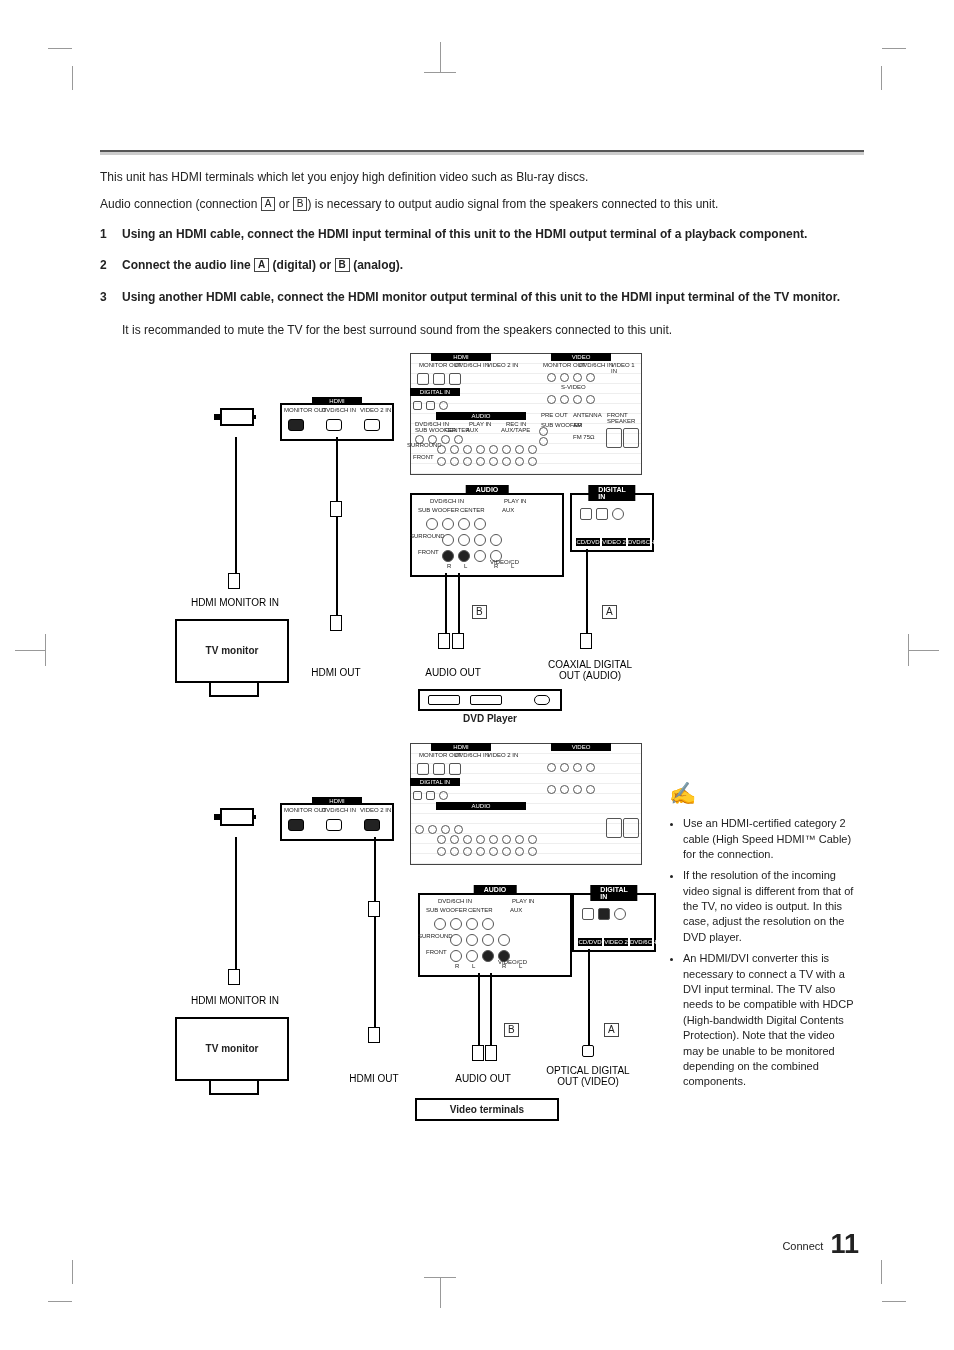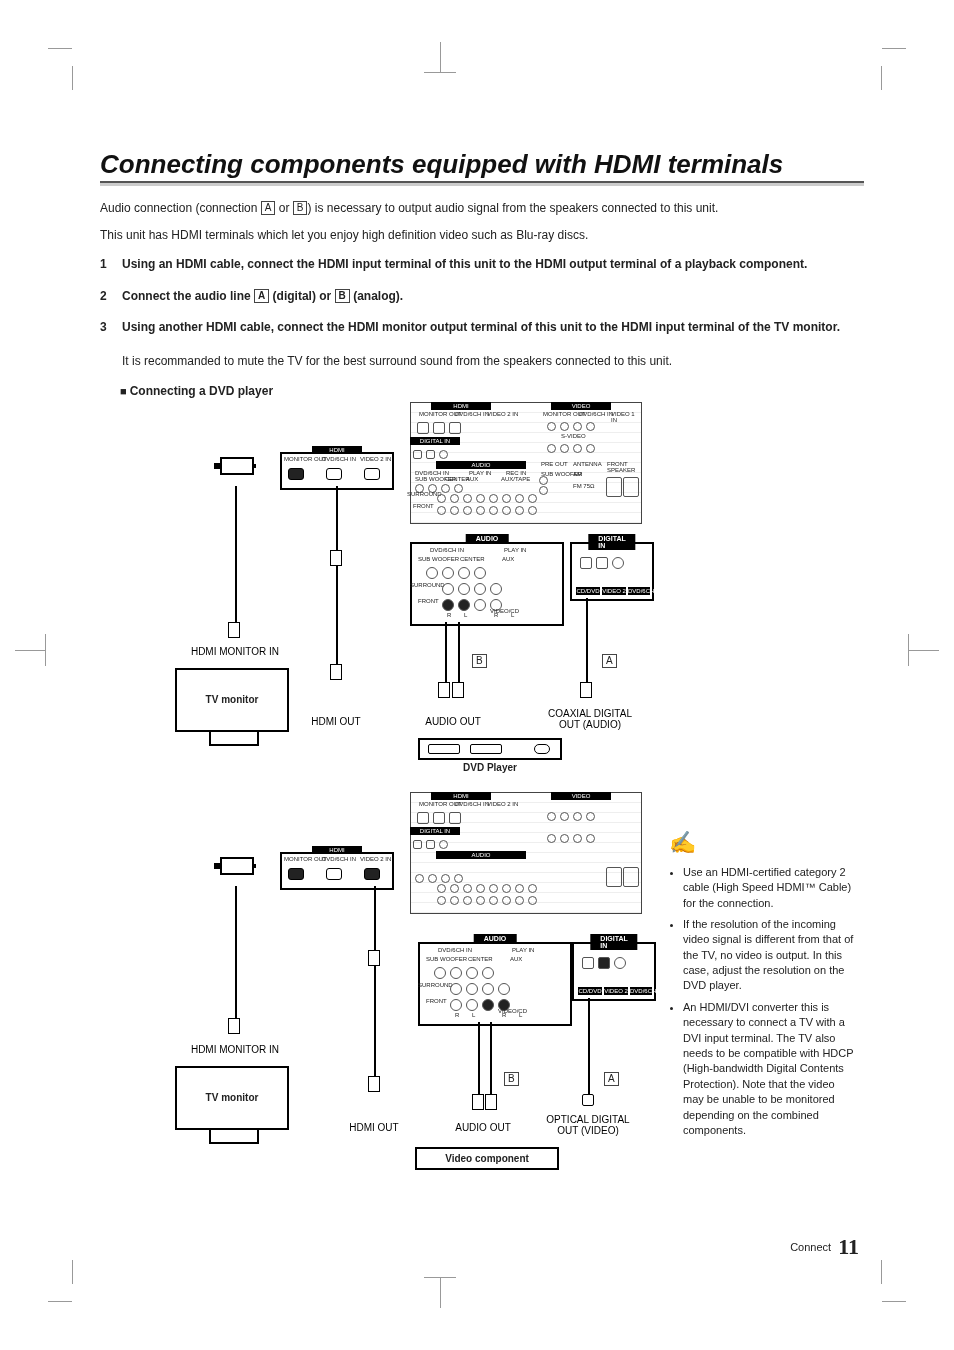--- a/index.html
+++ b/index.html
@@ -168,21 +168,21 @@
     padding-left:14px;
     margin:0;
   }
   .sidebar li{margin-bottom:6px;}
   .footer {
     position:absolute;
     bottom: 90px;
     right: 95px;
     font-size: 11px;
   }
-  .footer .pnum{font-size:22px;font-weight:bold;vertical-align:-3px;margin-left:4px;font-family:Liberation Serif, serif;}
+  .footer .pnum{font-size:27px;font-weight:bold;vertical-align:-3px;margin-left:4px;}
   .fieldlabel{
     position:absolute;font-size:6px;color:#222;
   }
   .black-strip{
     position:absolute;background:#000;color:#fff;
     font-size:6px;text-align:center;padding:1px 0;
   }
 </style>
 </head>
 <body>
@@ -203,27 +203,26 @@
     </div>
   <div class="corner" style="bottom:48px;left:30px;">
       <span class="h" style="bottom:0;left:18px;"></span>
       <span class="v" style="bottom:18px;left:42px;"></span>
     </div>
   <div class="corner" style="bottom:48px;right:30px;">
       <span class="h" style="bottom:0;right:18px;"></span>
       <span class="v" style="bottom:18px;right:42px;"></span>
     </div>
 
-  <h1 class="title">Connecting components equipped with HDMI terminals</h1>
   <div class="title-rule"></div>
 
+  <p class="intro">This unit has HDMI terminals which let you enjoy high definition video such as Blu-ray discs.</p>
   <p class="intro">
     <span>Audio connection (connection </span><span class="tag">A</span><span> or </span><span class="tag">B</span><span>) is necessary to output audio signal from the speakers connected to this unit.</span>
   </p>
-  <p class="intro">This unit has HDMI terminals which let you enjoy high definition video such as Blu-ray discs.</p>
 
   <ol class="steps">
     <li>
       <span class="num">1</span>
       <span class="body"><span class="stepmain">Using an HDMI cable, connect the HDMI input terminal of this unit to the HDMI output terminal of a playback component.</span></span>
     </li>
     <li>
       <span class="num">2</span>
       <span class="body"><span class="stepmain">
         <span>Connect the audio line </span><span class="tag">A</span><span> (digital) or </span><span class="tag">B</span><span> (analog).</span>
@@ -231,21 +230,20 @@
     </li>
     <li>
       <span class="num">3</span>
       <span class="body">
         <span class="stepmain">Using another HDMI cable, connect the HDMI monitor output terminal of this unit to the HDMI input terminal of the TV monitor.</span><br>
         <span style="display:inline-block;margin-top:16px;">It is recommanded to mute the TV for the best surround sound from the speakers connected to this unit.</span>
       </span>
     </li>
   </ol>
 
-  <div class="subhead">Connecting a DVD player</div>
   <div class="diagram">
 
     <div class="panelbox" style="top:0;left:290px;">
       <div class="black-strip" style="top:-1px;left:20px;width:60px;">HDMI</div>
       <div class="fieldlabel" style="top:8px;left:8px;">MONITOR OUT</div>
       <div class="fieldlabel" style="top:8px;left:44px;">DVD/6CH IN</div>
       <div class="fieldlabel" style="top:8px;left:76px;">VIDEO 2 IN</div>
       <div class="port-row" style="position:absolute;top:16px;left:6px;">
           <div class="port sq"></div>
           <div class="port sq"></div>
@@ -553,21 +551,21 @@
     <span class="tag" style="position:absolute;top:280px;left:384px;">B</span>
     <div class="plug" style="top:302px;left:352px;"></div>
     <div class="plug" style="top:302px;left:365px;"></div>
     <div class="labeltext" style="top:330px;left:328px;width:70px;">AUDIO OUT</div>
 
     <div class="cable v" style="top:206px;left:468px;height:104px;"></div>
     <span class="tag" style="position:absolute;top:280px;left:484px;">A</span>
     <div class="plug" style="top:302px;left:462px;width:10px;height:10px;border-radius:2px;"></div>
     <div class="labeltext" style="top:322px;left:418px;width:100px;">OPTICAL DIGITAL OUT (VIDEO)</div>
 
-    <div class="devicelabel" style="top:355px;left:295px;width:140px;border:2px solid #000;padding:4px 0;">Video component</div>
+    <div class="devicelabel" style="top:355px;left:295px;width:140px;border:2px solid #000;padding:4px 0;">Video terminals</div>
 
     <div class="sidebar" style="top:36px;">
       <span class="noteicon">✍</span>
       <ul>
         <li>Use an HDMI-certified category 2 cable (High Speed HDMI™ Cable) for the connection.</li>
         <li>If the resolution of the incoming video signal is different from that of the TV, no video is output. In this case, adjust the resolution on the DVD player.</li>
         <li>An HDMI/DVI converter this is necessary to connect a TV with a DVI input terminal. The TV also needs to be compatible with HDCP (High-bandwidth Digital Contents Protection). Note that the video may be unable to be monitored depending on the combined components.</li>
       </ul>
     </div>
   </div>

